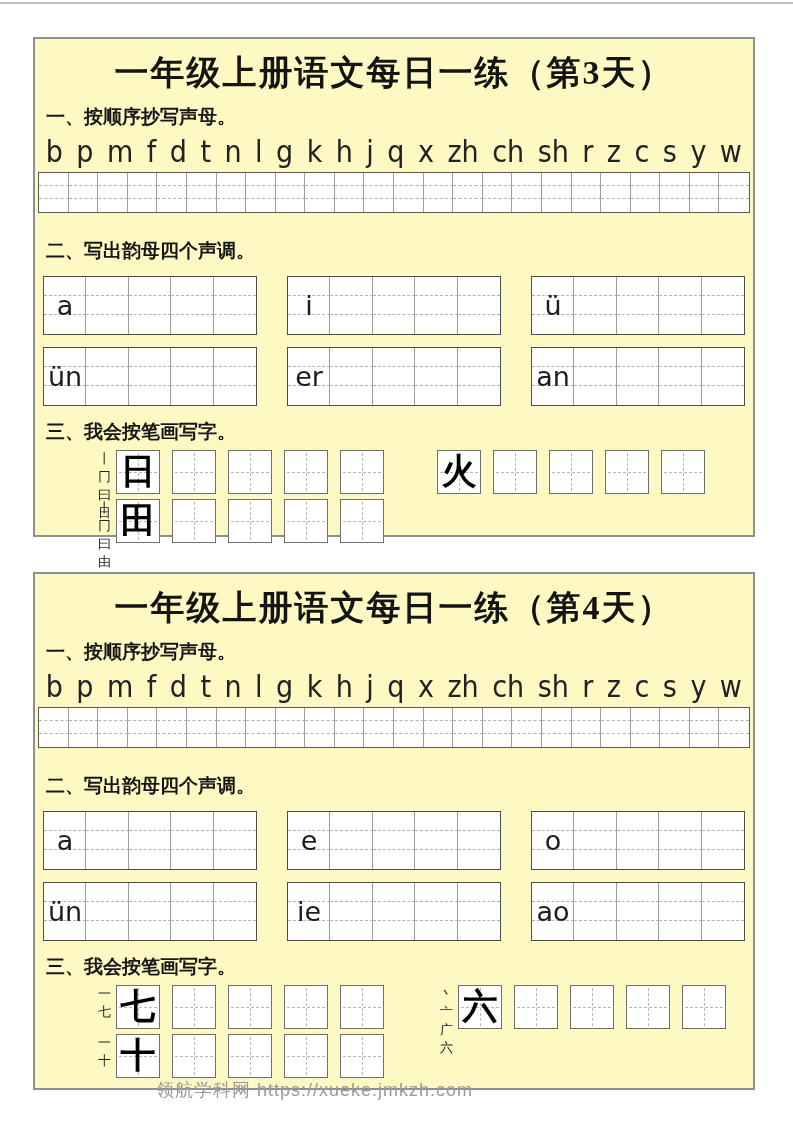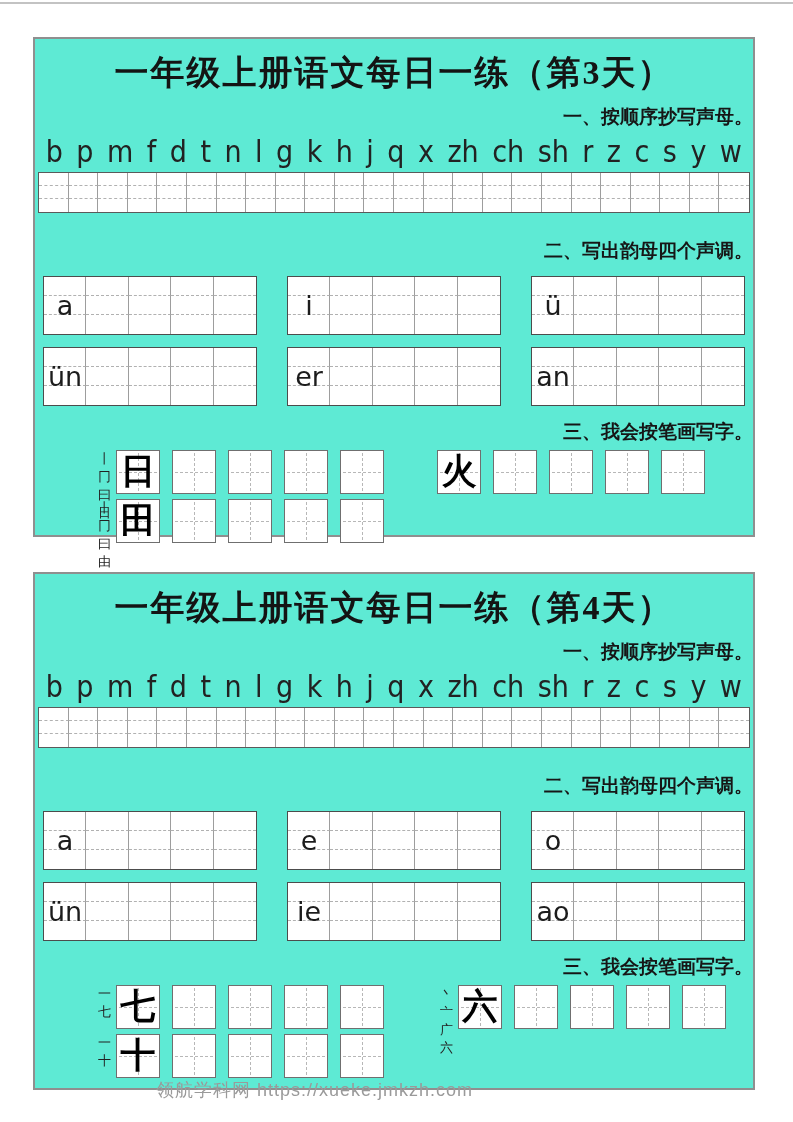--- a/index.html
+++ b/index.html
@@ -4,34 +4,33 @@
 <style>
   html,body{margin:0;padding:0;}
   body{
     width:793px;height:1122px;position:relative;overflow:hidden;
     background:#ffffff;color:#111;
     font-family:"Liberation Sans", sans-serif;
   }
   .top-hairline{position:absolute;top:2px;left:0;width:793px;height:2px;background:#c3c3c3;}
   .panel{
     position:absolute;left:33px;width:722px;box-sizing:border-box;
-    border:2px solid #8f8f8f;background:#5eead4;
+    border:2px solid #8f8f8f;background:#fef9c3;
   }
   #panel-day3{top:37px;height:500px;}
   #panel-day4{top:572px;height:518px;}
   .title{
     text-align:center;font-size:34px;font-weight:600;letter-spacing:2px;
     margin-top:12px;line-height:44px;color:#141414;
     font-family:"Liberation Serif", serif;
   }
   .heading{
     font-size:19px;font-weight:bold;color:#161616;
     font-family:"Liberation Serif", serif;
     margin:9px 0 2px 11px;
-    text-align:right;
   }
   .heading.h2{margin-top:25px;margin-bottom:6px;}
   .heading.h3{margin-top:13px;margin-bottom:5px;}
   
   .letters{
     display:flex;justify-content:space-around;align-items:center;
     height:38px;margin:0 4px;font-size:30px;font-weight:400;color:#222;
     font-family:"DejaVu Sans", sans-serif;font-stretch:condensed;
   }
   

